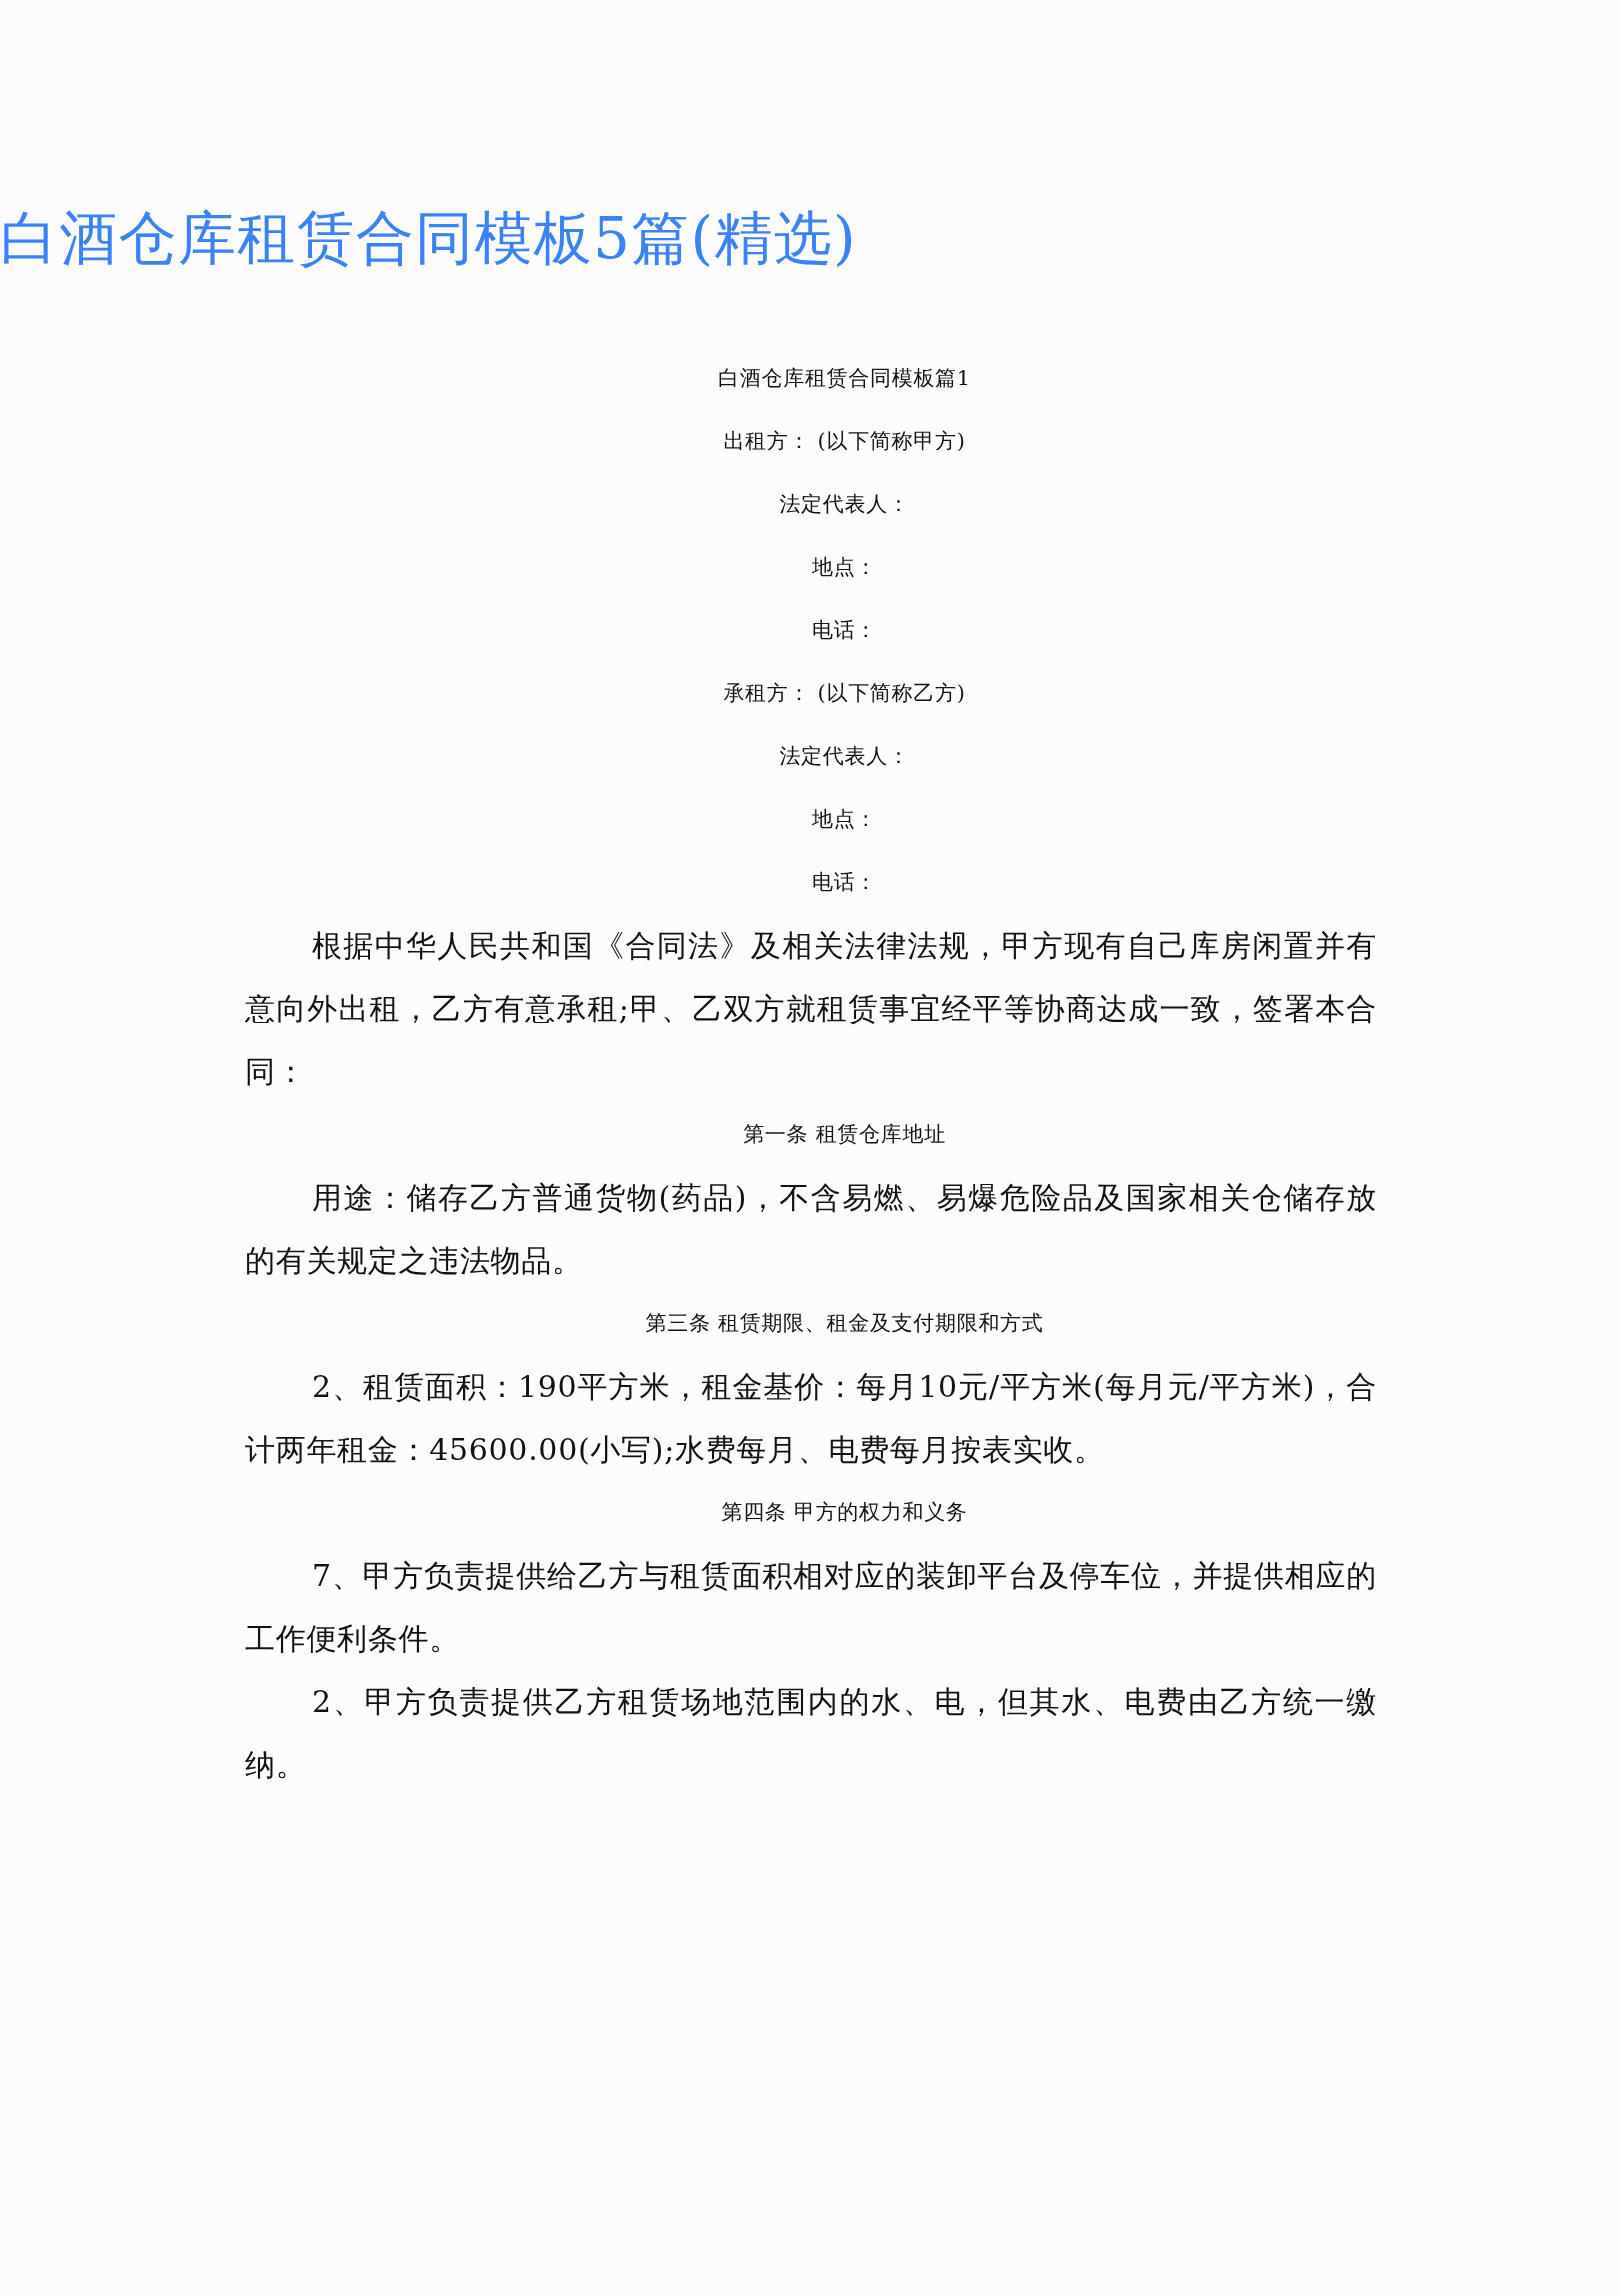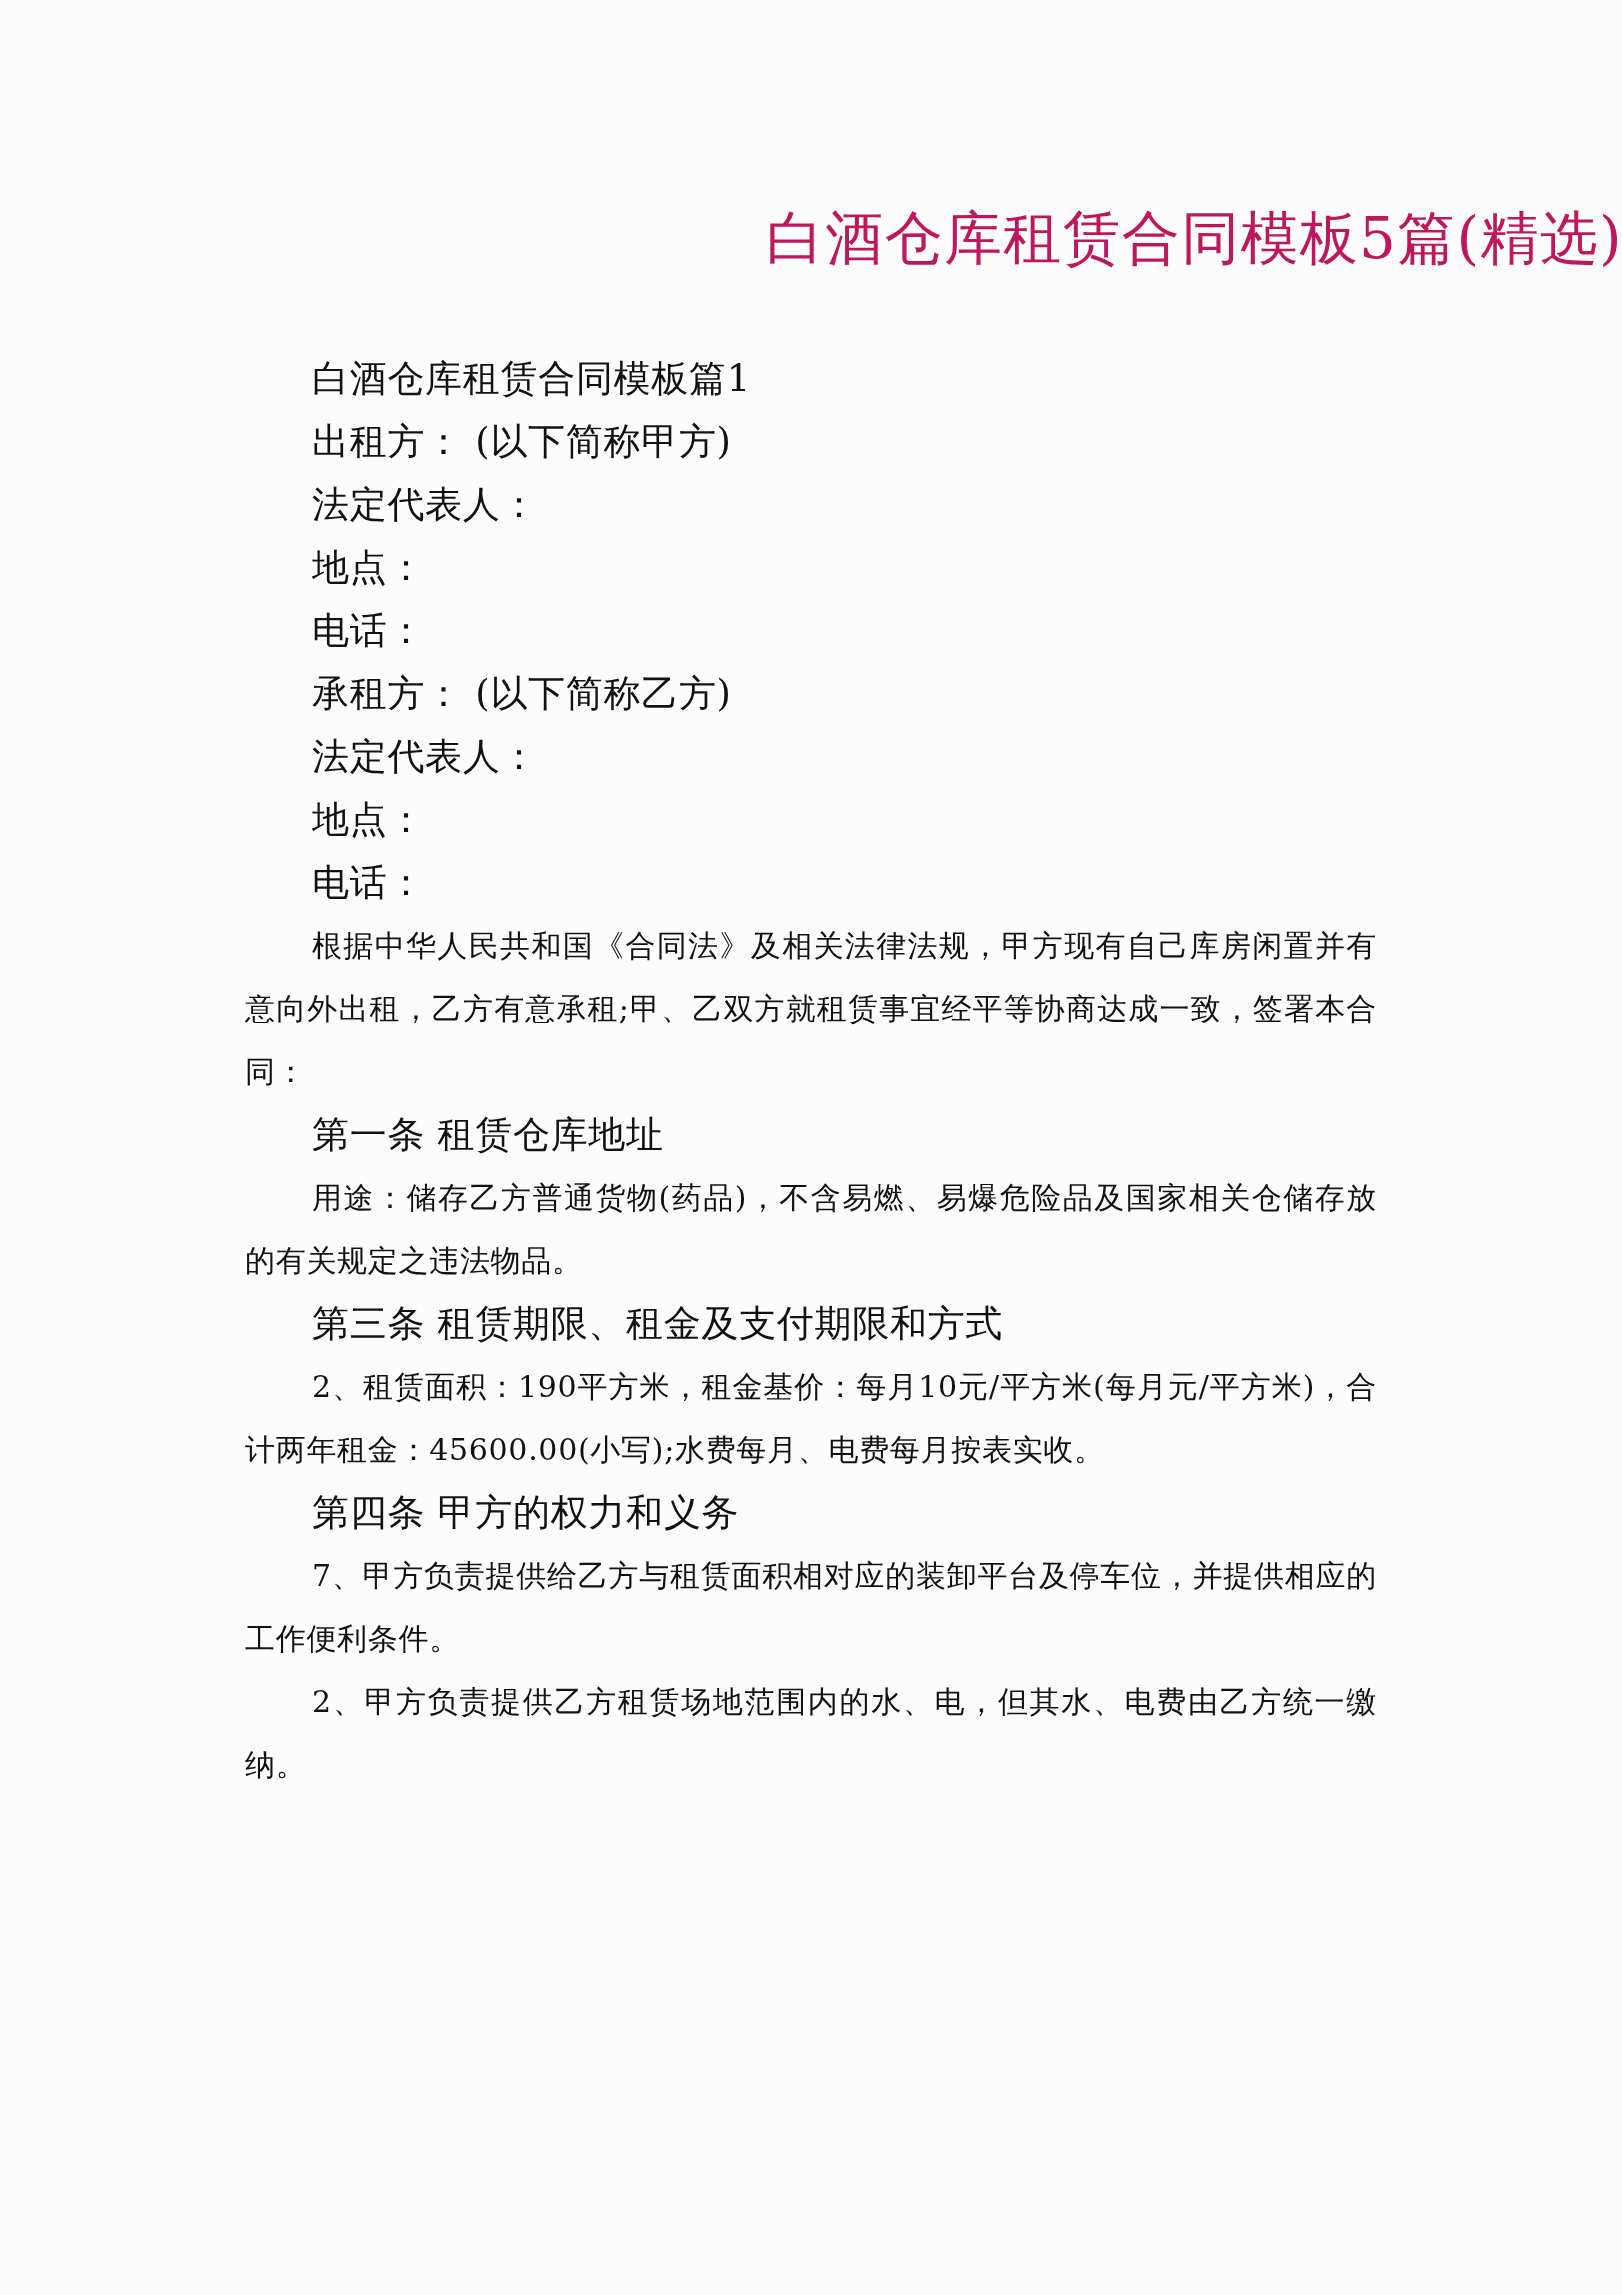--- a/index.html
+++ b/index.html
@@ -22,38 +22,39 @@
       width: 1623px;
       height: 2295px;
       background: #fcfcfc;
     }
     .title {
       position: absolute;
       left: 0;
       width: 1623px;
       top: 196px;
       height: 85px;
-      text-align: right;
+      text-align: left;
       font-size: 58px;
       line-height: 85px;
       letter-spacing: 1.3px;
-      color: #be185d;
+      color: #3b82f6;
     }
     .body {
       position: absolute;
       left: 245px;
       width: 1132px;
       top: 347px;
     }
     .line {
-      font-size: 37px;
+      font-size: 21px;
       line-height: 63px;
       height: 63px;
       white-space: nowrap;
       letter-spacing: 0.7px;
+      text-align: center;
     }
     .indent {
       padding-left: 67px;
     }
     .para {
       font-size: 30px;
       line-height: 63px;
       text-indent: 67px;
       text-align: justify;
       letter-spacing: 0.7px;

